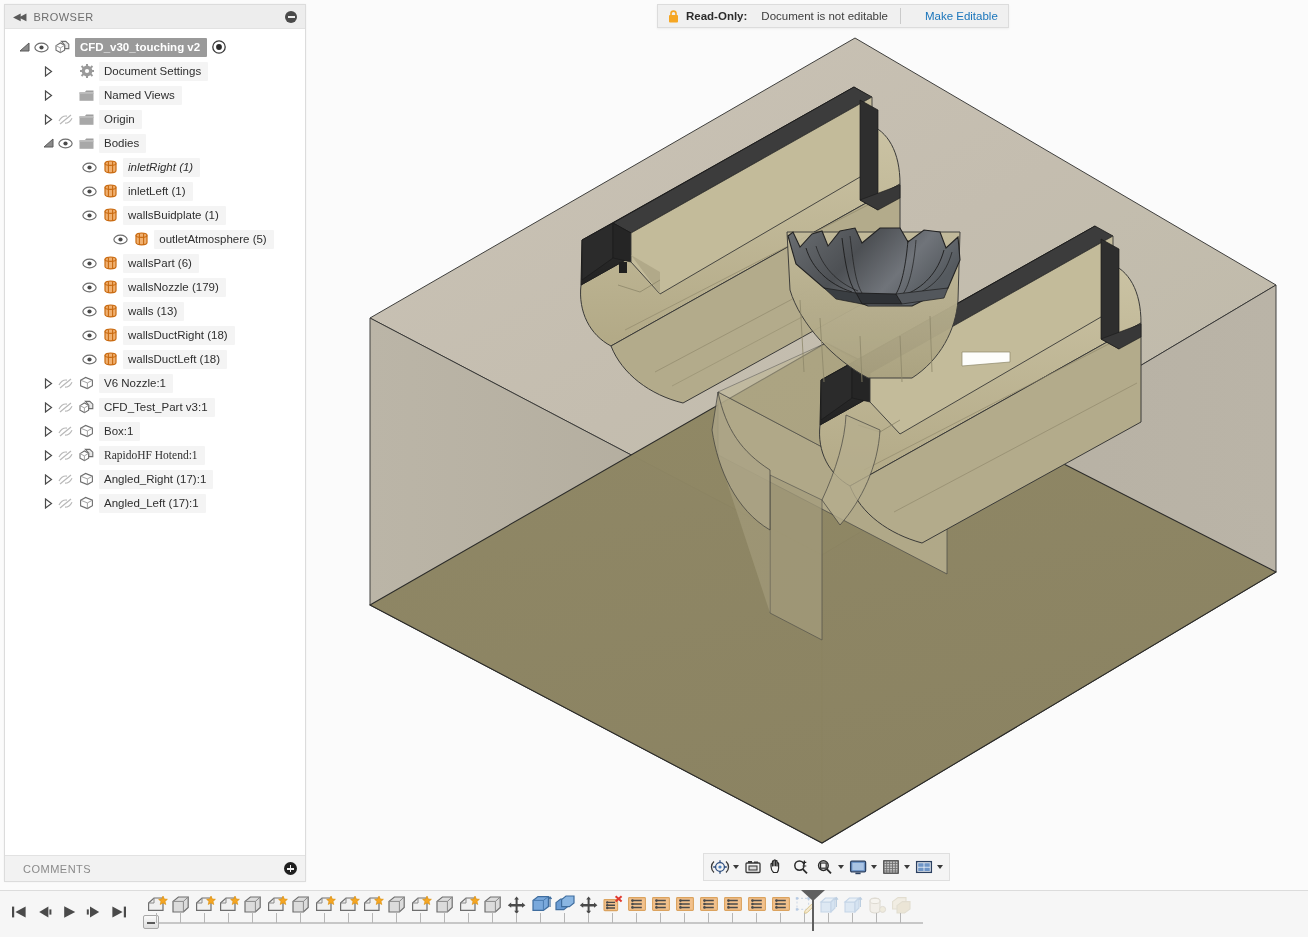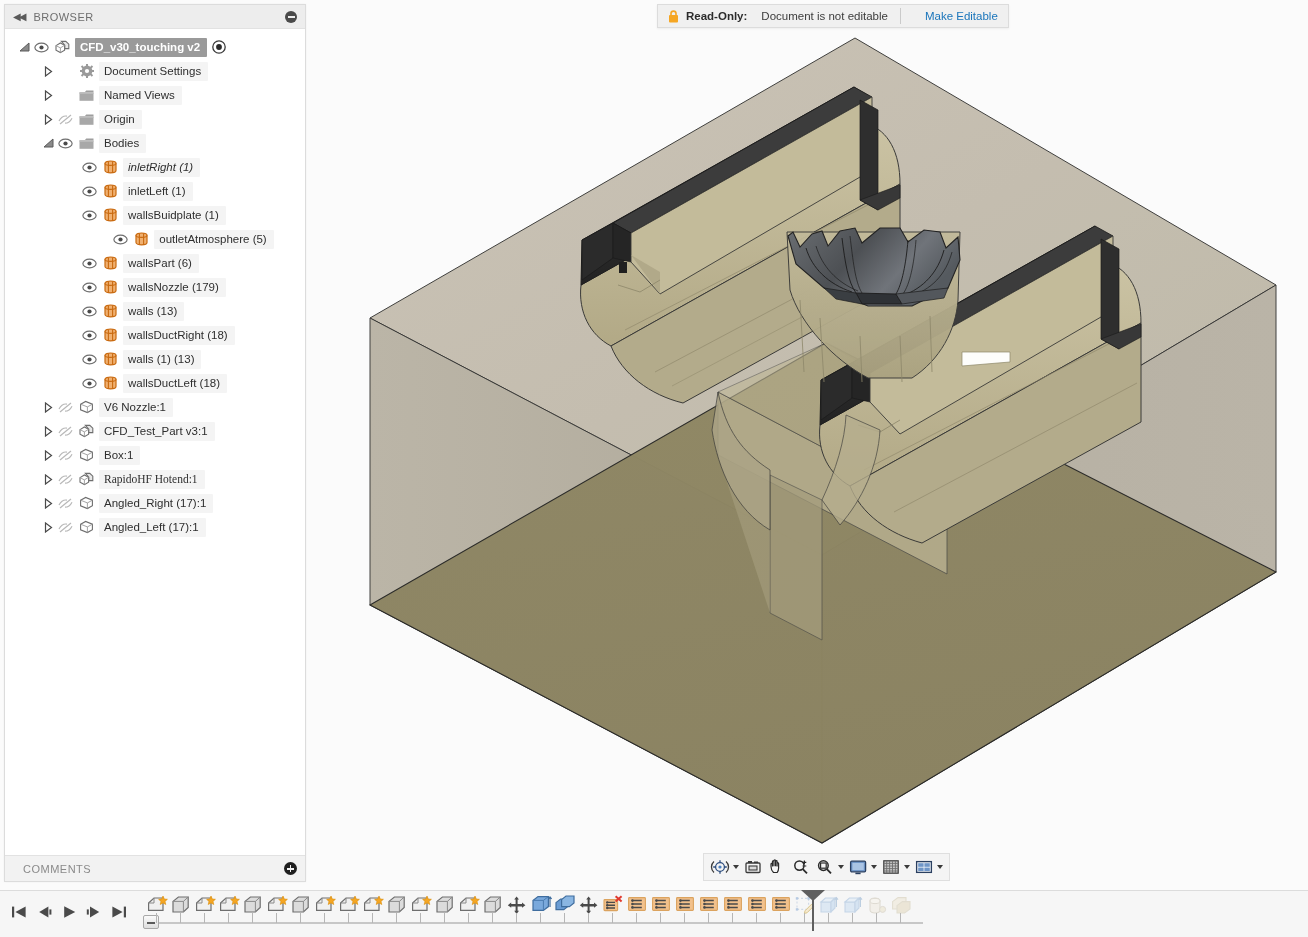--- a/index.html
+++ b/index.html
@@ -533,37 +533,20 @@
               <circle cx="7.5" cy="5.5" r="2.1" fill="#4a4a4a"></circle>
             </svg>
           </span>
           <span class="ico">
             <svg width="15" height="14" viewBox="0 0 15 14">
               <path d="M2 3.2 C2 1.9 4.9 1 7.5 1 C10.1 1 13 1.9 13 3.2 L13 10.6 C13 12 10.1 12.9 7.5 12.9 C4.9 12.9 2 12 2 10.6 Z" fill="#f0b070" stroke="#c96a10" stroke-width="1.2"></path>
               <path d="M2 3.2 C2 4.6 4.9 5.4 7.5 5.4 C10.1 5.4 13 4.6 13 3.2" fill="none" stroke="#c96a10" stroke-width="1.1"></path>
               <path d="M5.4 1.5 L5.4 12.6 M9.6 1.5 L9.6 12.6" stroke="#c96a10" stroke-width="1.1"></path>
             </svg>
           </span>
-          <span class="lbl">walls (1) (13)</span>
-        </div>
-        <div class="trow" style="padding-left: 60px;">
-          <span class="exp"></span>
-          <span class="vis">
-            <svg width="15" height="11" viewBox="0 0 15 11">
-              <ellipse cx="7.5" cy="5.5" rx="6.6" ry="4.4" fill="none" stroke="#6e6e6e" stroke-width="1.2"></ellipse>
-              <circle cx="7.5" cy="5.5" r="2.1" fill="#4a4a4a"></circle>
-            </svg>
-          </span>
-          <span class="ico">
-            <svg width="15" height="14" viewBox="0 0 15 14">
-              <path d="M2 3.2 C2 1.9 4.9 1 7.5 1 C10.1 1 13 1.9 13 3.2 L13 10.6 C13 12 10.1 12.9 7.5 12.9 C4.9 12.9 2 12 2 10.6 Z" fill="#f0b070" stroke="#c96a10" stroke-width="1.2"></path>
-              <path d="M2 3.2 C2 4.6 4.9 5.4 7.5 5.4 C10.1 5.4 13 4.6 13 3.2" fill="none" stroke="#c96a10" stroke-width="1.1"></path>
-              <path d="M5.4 1.5 L5.4 12.6 M9.6 1.5 L9.6 12.6" stroke="#c96a10" stroke-width="1.1"></path>
-            </svg>
-          </span>
           <span class="lbl">wallsDuctLeft (18)</span>
         </div>
         <div class="trow" style="padding-left: 36px;">
           <span class="exp">
             <svg width="9" height="11" viewBox="0 0 9 11">
               <path d="M1.5 1 L7.5 5.5 L1.5 10 Z" fill="none" stroke="#4a4a4a" stroke-width="1.2"></path>
             </svg>
           </span>
           <span class="vis">
             <svg width="15" height="11" viewBox="0 0 15 11">

